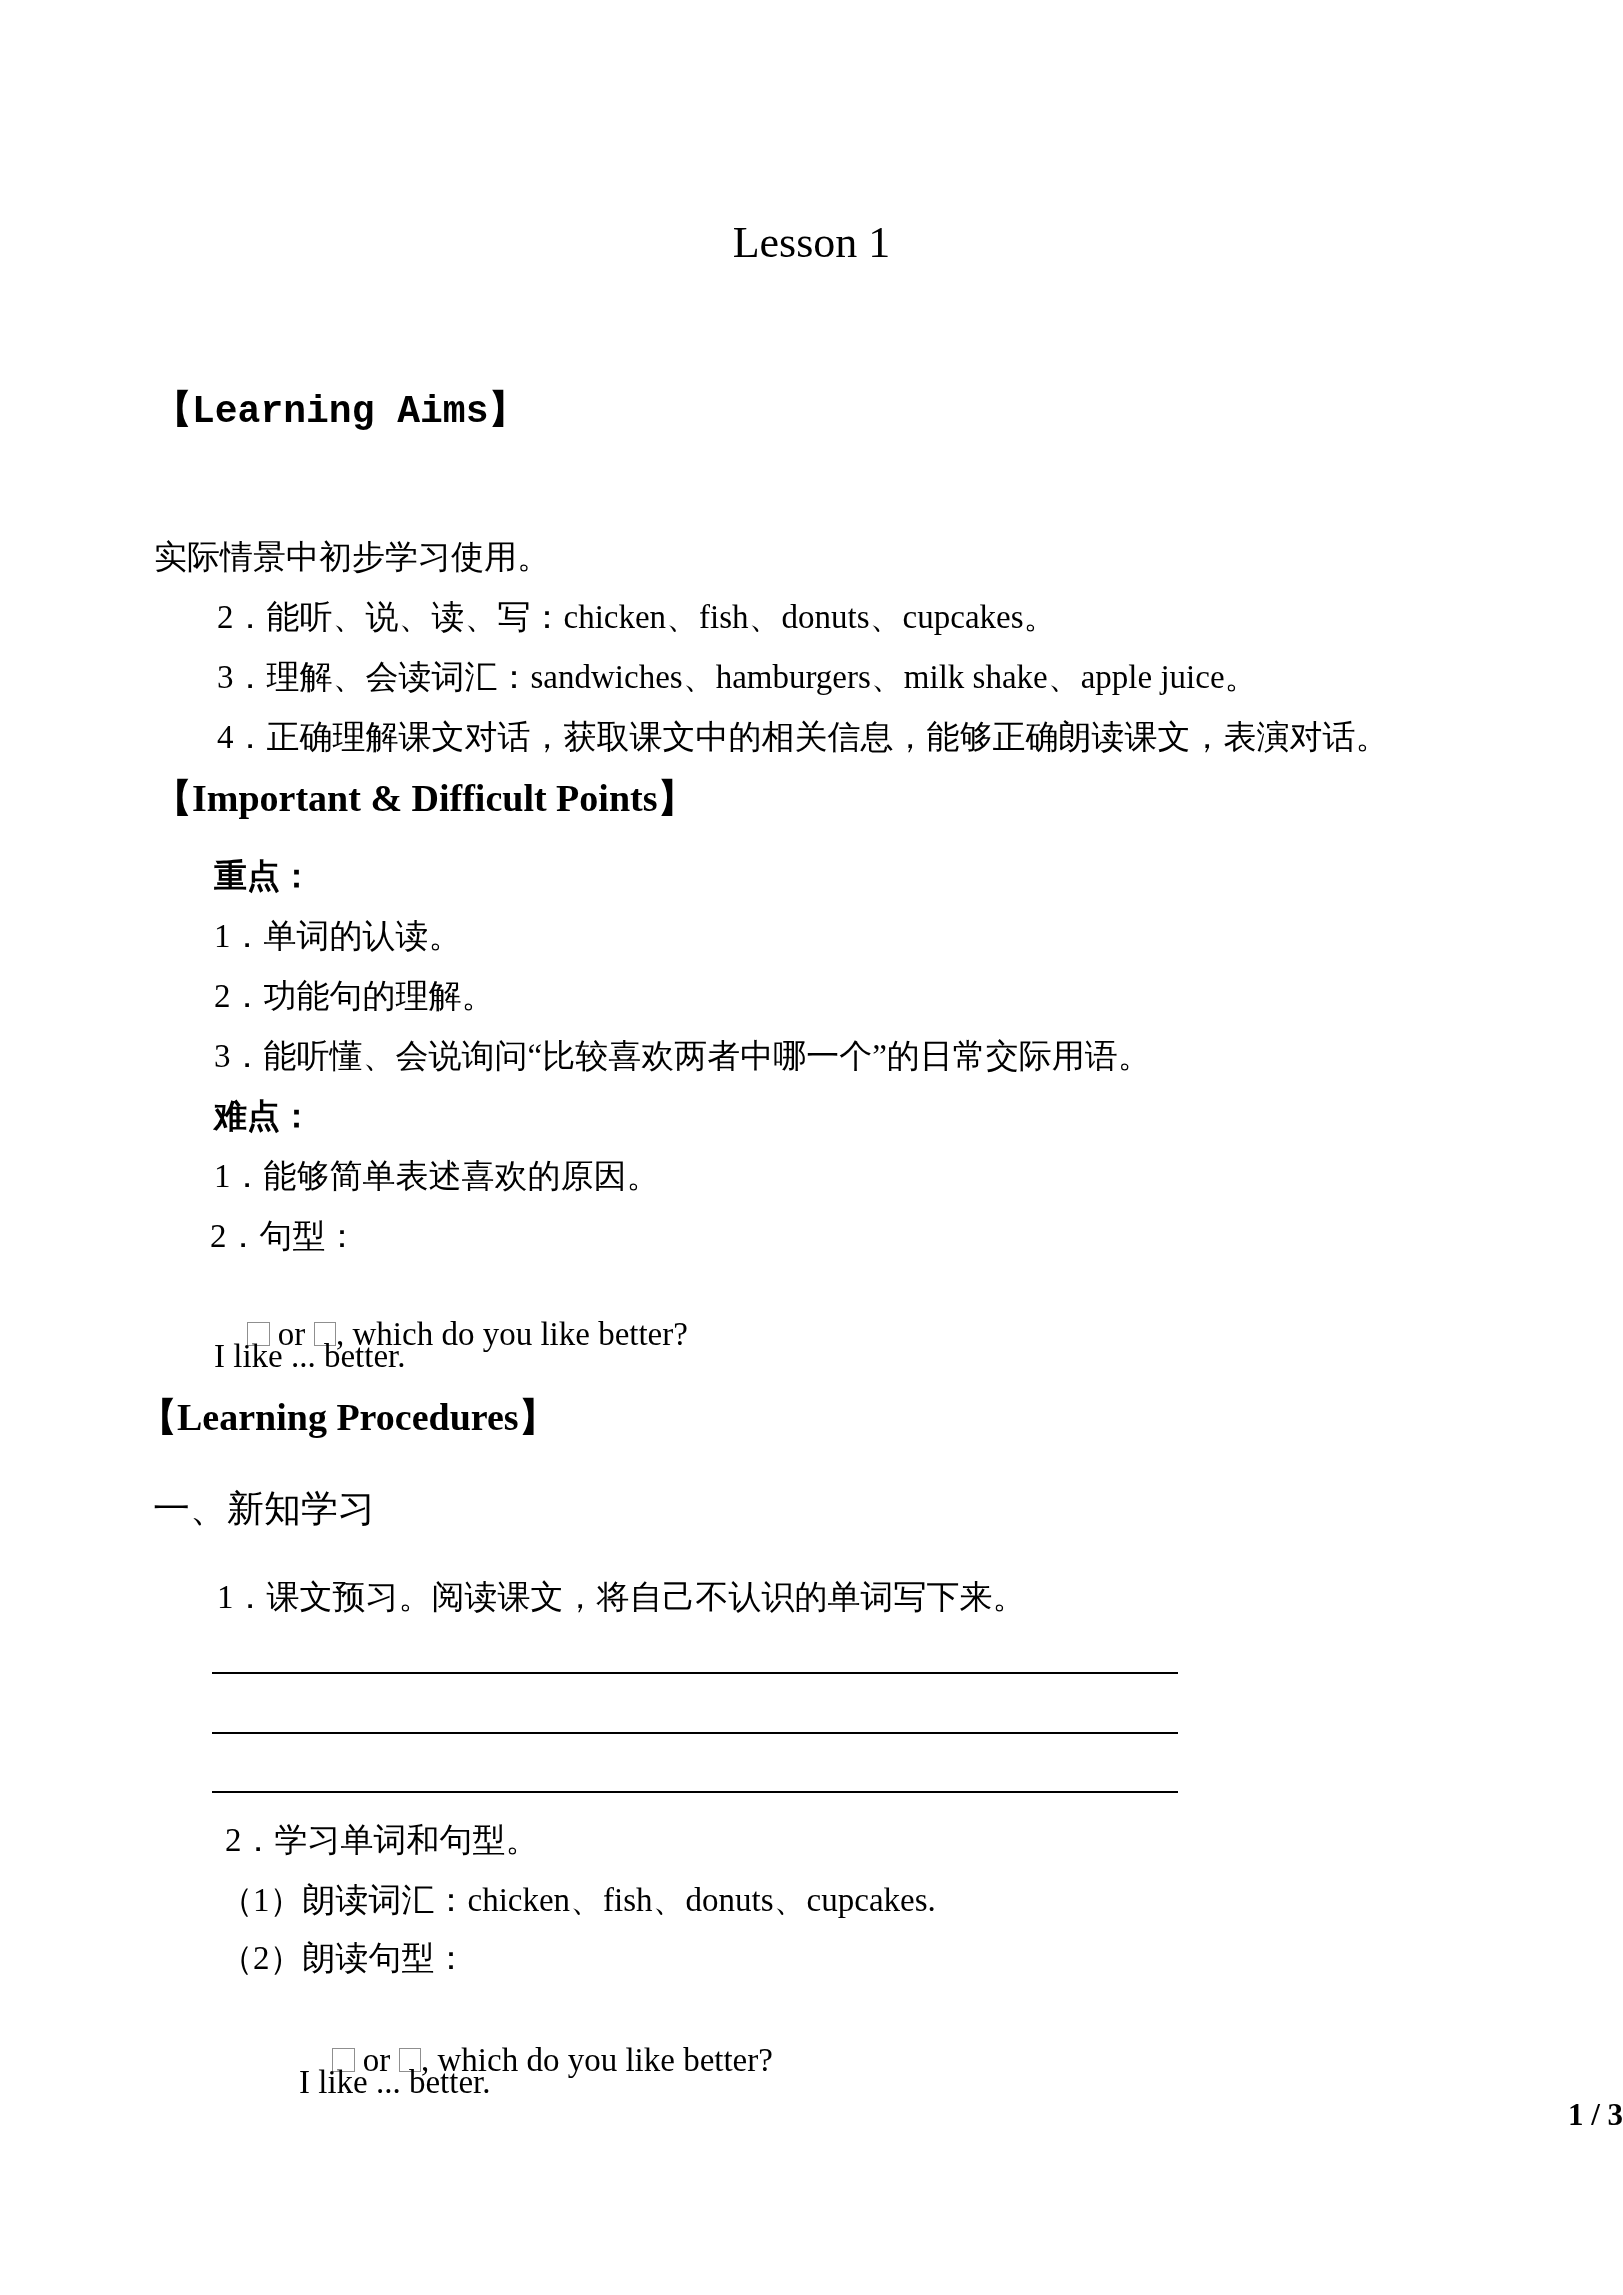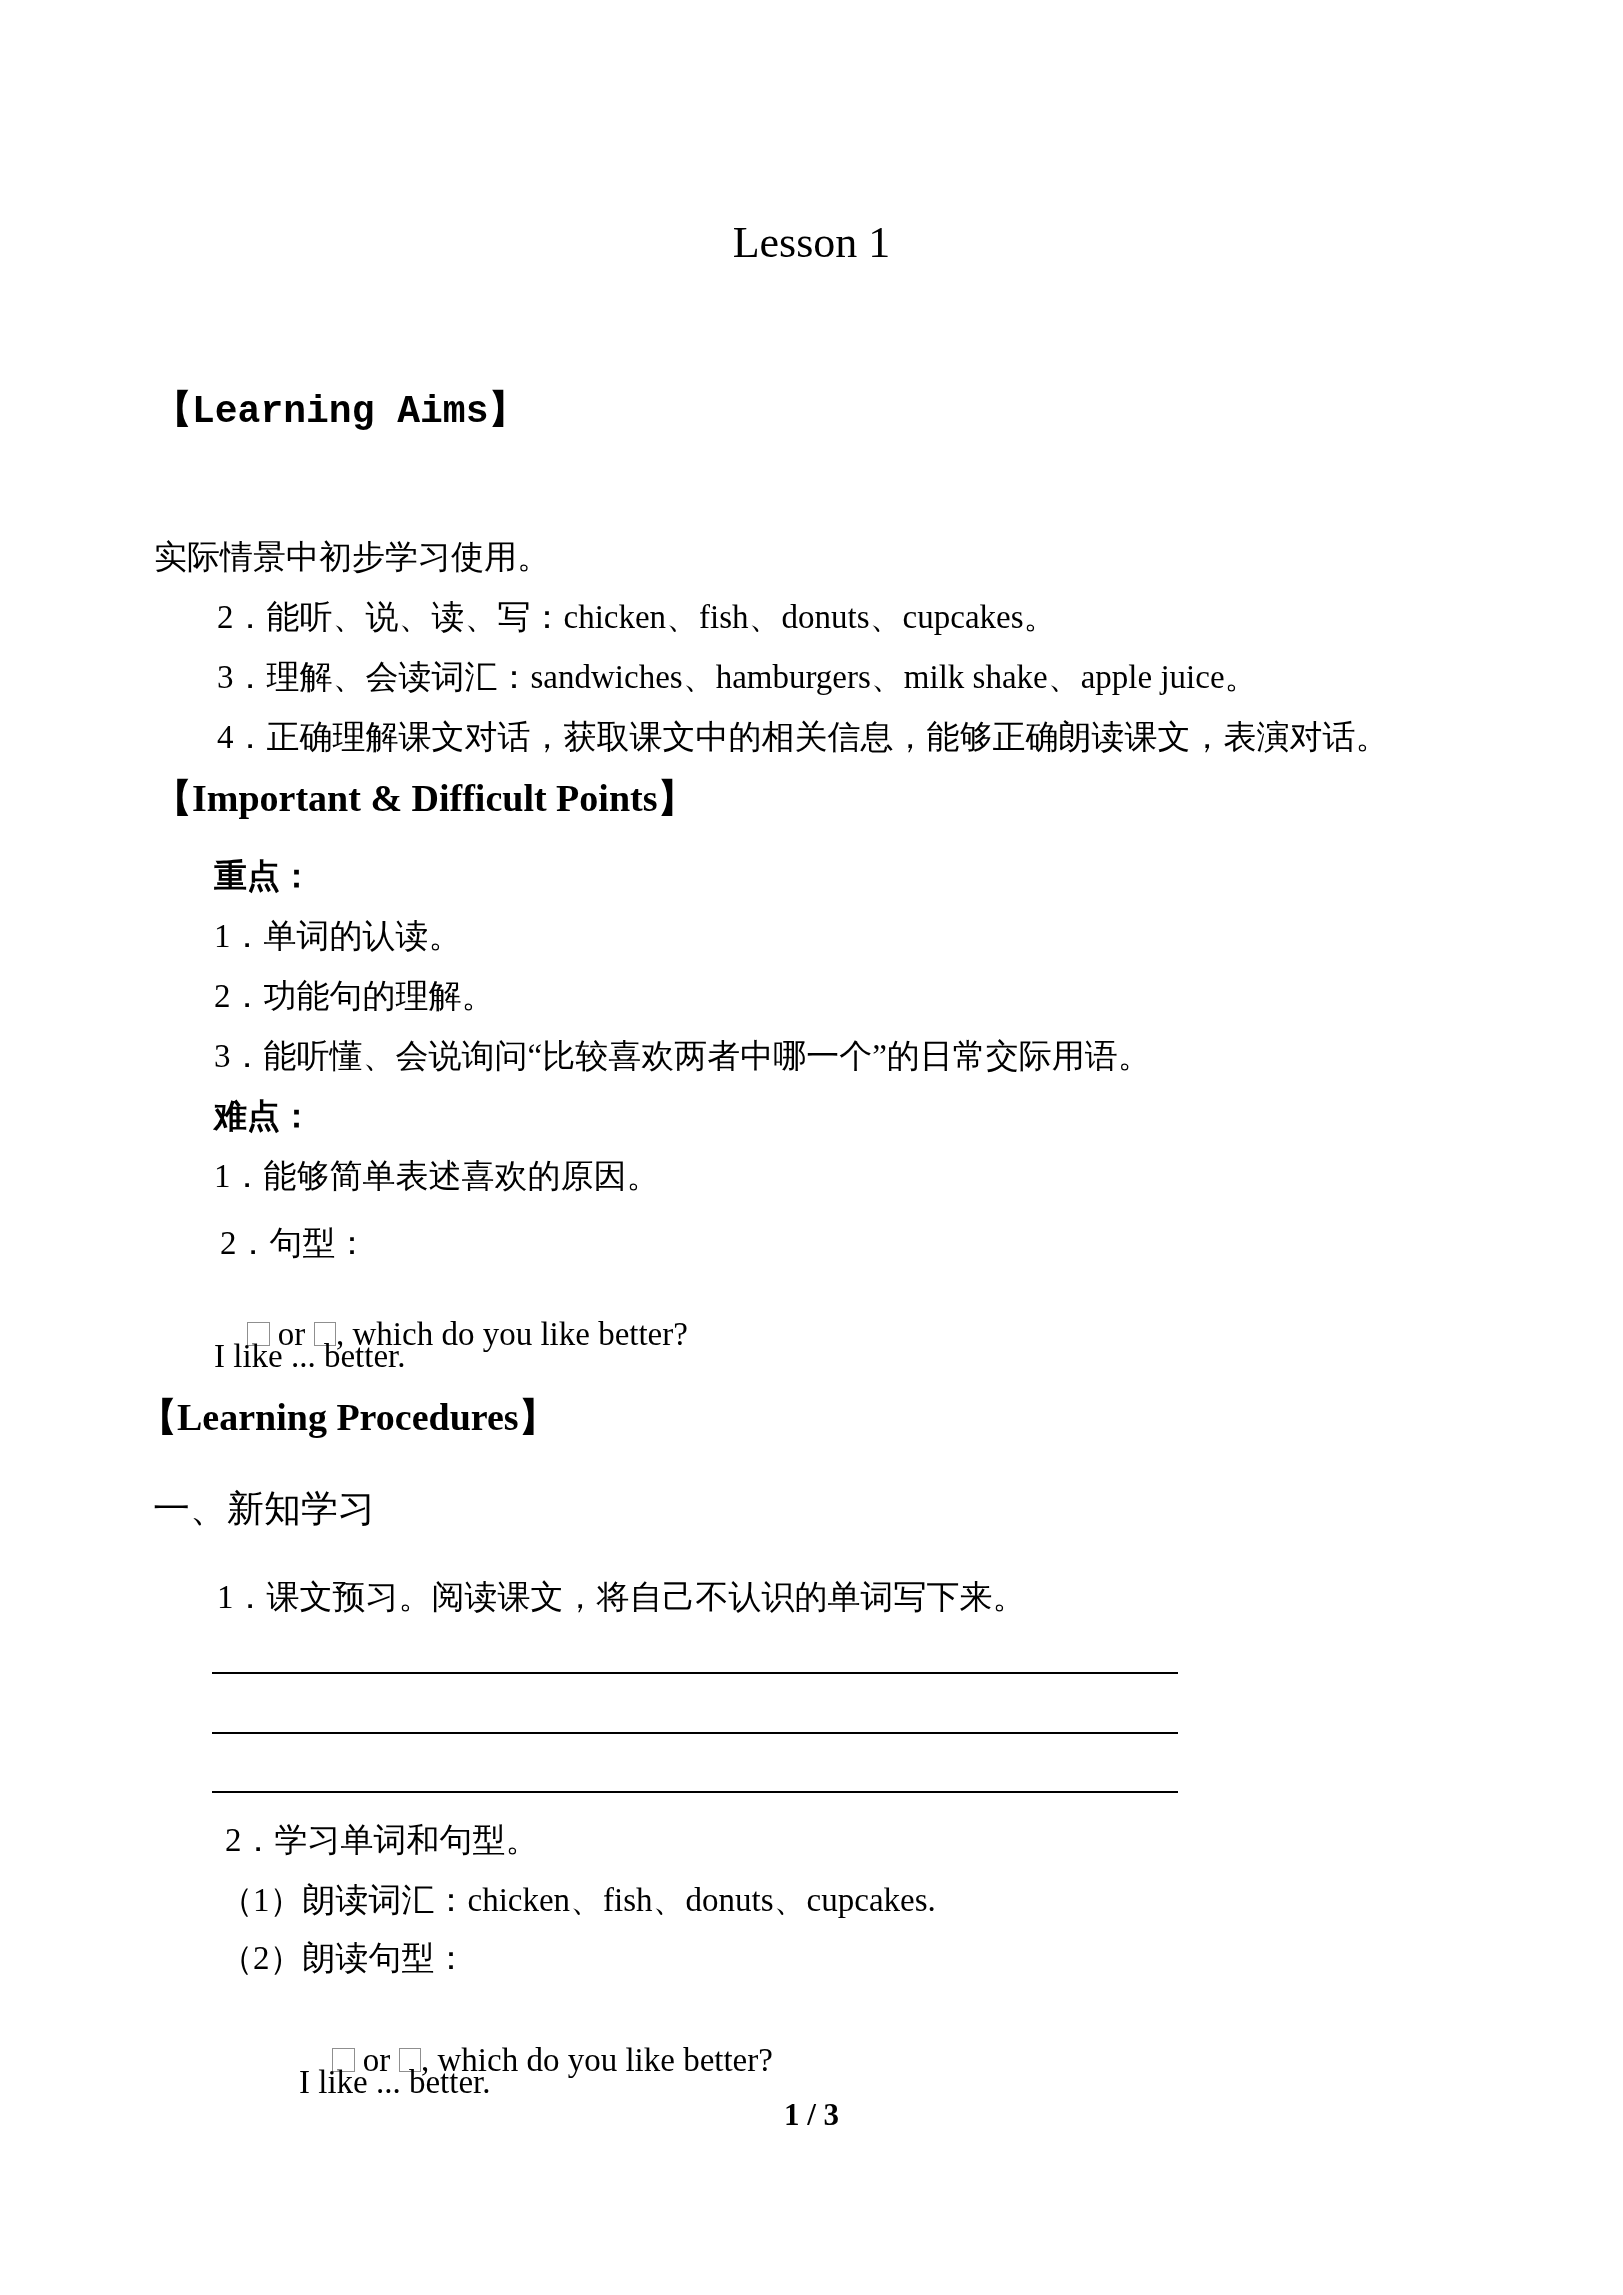--- a/index.html
+++ b/index.html
@@ -83,21 +83,21 @@
 
   <div class="line heading" style="top: 777px; left: 154px; text-align: right;">【Important &amp; Difficult Points】</div>
 
   <div class="line bold" style="top: 858px; left: 214px;">重点：</div>
   <div class="line" style="top: 918px; left: 214px;">1．单词的认读。</div>
   <div class="line" style="top: 978px; left: 214px;">2．功能句的理解。</div>
   <div class="line" style="top: 1038px; left: 214px;">3．能听懂、会说询问“比较喜欢两者中哪一个”的日常交际用语。</div>
 
   <div class="line bold" style="top: 1098px; left: 214px;">难点：</div>
   <div class="line" style="top: 1158px; left: 214px;">1．能够简单表述喜欢的原因。</div>
-  <div class="line" style="top: 1218px; left: 220px; margin-top: 7px;">2．句型：</div>
+  <div class="line" style="top: 1218px; left: 210px;">2．句型：</div>
 
   <div class="line" style="top: 1278px; left: 214px;">
     <span class="cbx"></span><span> or </span><span class="cbx"></span><span>, which do you like better?</span>
   </div>
   <div class="line" style="top: 1338px; left: 214px;">I like ... better.</div>
 
   <div class="line heading" style="top: 1396px; left: 139px;">【Learning Procedures】</div>
 
   <div class="line part-title" style="top: 1488px; left: 153px;">一、新知学习</div>
 
@@ -109,16 +109,16 @@
 
   <div class="line" style="top: 1822px; left: 225px;">2．学习单词和句型。</div>
   <div class="line" style="top: 1882px; left: 220px;">（1）朗读词汇：chicken、fish、donuts、cupcakes.</div>
   <div class="line" style="top: 1940px; left: 220px;">（2）朗读句型：</div>
 
   <div class="line" style="top: 2004px; left: 299px;">
     <span class="cbx"></span><span> or </span><span class="cbx"></span><span>, which do you like better?</span>
   </div>
   <div class="line" style="top: 2064px; left: 299px;">I like ... better.</div>
 
-  <div class="footer" style="top: 2097px;">1 / 3</div>
+  <div class="footer" style="top: 2097px; text-align: right;">1 / 3</div>
 
 </div>
 
 
 </body></html>

